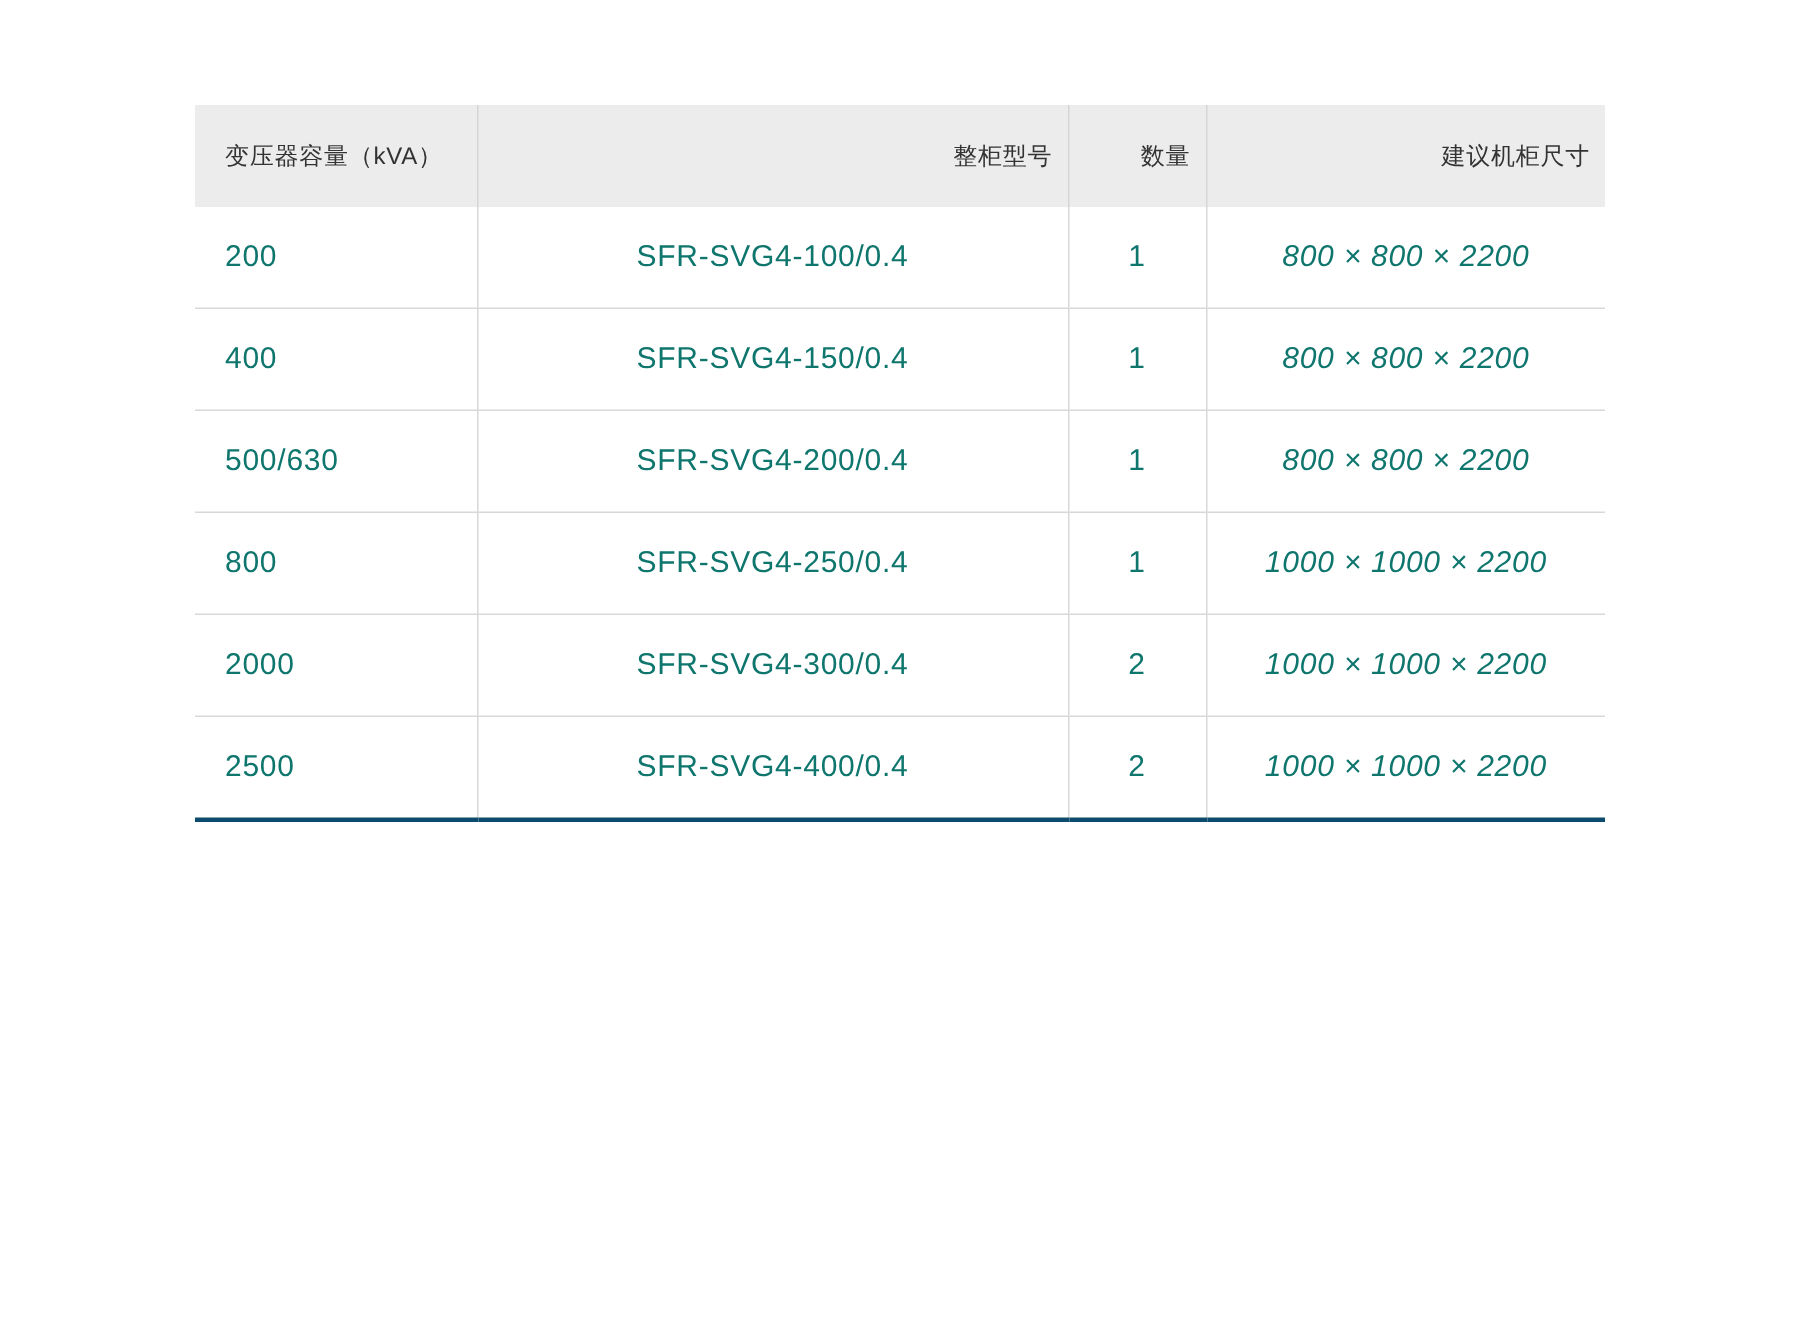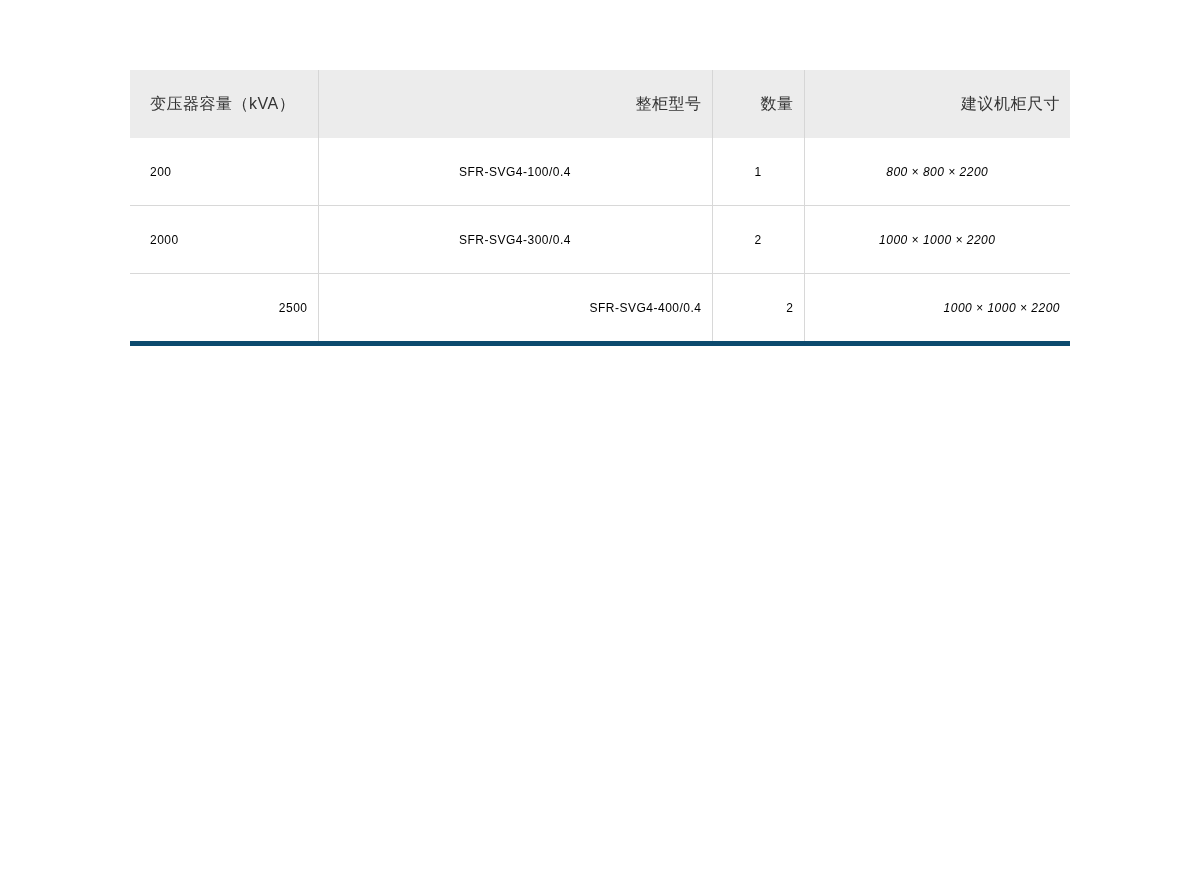--- a/index.html
+++ b/index.html
@@ -46,40 +46,39 @@
   }
   table.spec-table thead th:last-child {
     border-right: none;
   }
   table.spec-table thead th.col-capacity {
     text-align: left;
     padding-left: 20px;
   }
   table.spec-table tbody td {
     height: 67px;
-    font-size: 12px;
-    color: #000000;
+    font-size: 20px;
+    color: #0f766e;
     text-align: center;
     border-bottom: 1px solid #d8d8d8;
     border-right: 1px solid #d8d8d8;
     padding: 0 10px;
     letter-spacing: 0.5px;
     vertical-align: middle;
   }
   table.spec-table tbody td:last-child {
     border-right: none;
     font-style: italic;
   }
   table.spec-table tbody td.col-capacity {
     text-align: left;
     padding-left: 20px;
   }
   table.spec-table tbody tr:last-child td {
-    border-bottom: 5px solid #0c4a6e;
-    text-align: right;
+    border-bottom: 3px solid #0c4a6e;
   }
   .col-w1 { width: 188px; }
   .col-w2 { width: 394px; }
   .col-w3 { width: 92px; }
   .col-w4 { width: 266px; }
   .top-mark {
     position: absolute;
     left: 130px;
     top: 0px;
     width: 60px;
@@ -114,20 +113,38 @@
         </tr>
       </thead>
       <tbody>
         <tr>
           <td class="col-capacity">200</td>
           <td>SFR-SVG4-100/0.4</td>
           <td>1</td>
           <td>800 × 800 × 2200</td>
         </tr>
         <tr>
+          <td class="col-capacity">400</td>
+          <td>SFR-SVG4-150/0.4</td>
+          <td>1</td>
+          <td>800 × 800 × 2200</td>
+        </tr>
+        <tr>
+          <td class="col-capacity">500/630</td>
+          <td>SFR-SVG4-200/0.4</td>
+          <td>1</td>
+          <td>800 × 800 × 2200</td>
+        </tr>
+        <tr>
+          <td class="col-capacity">800</td>
+          <td>SFR-SVG4-250/0.4</td>
+          <td>1</td>
+          <td>1000 × 1000 × 2200</td>
+        </tr>
+        <tr>
           <td class="col-capacity">2000</td>
           <td>SFR-SVG4-300/0.4</td>
           <td>2</td>
           <td>1000 × 1000 × 2200</td>
         </tr>
         <tr>
           <td class="col-capacity">2500</td>
           <td>SFR-SVG4-400/0.4</td>
           <td>2</td>
           <td>1000 × 1000 × 2200</td>

